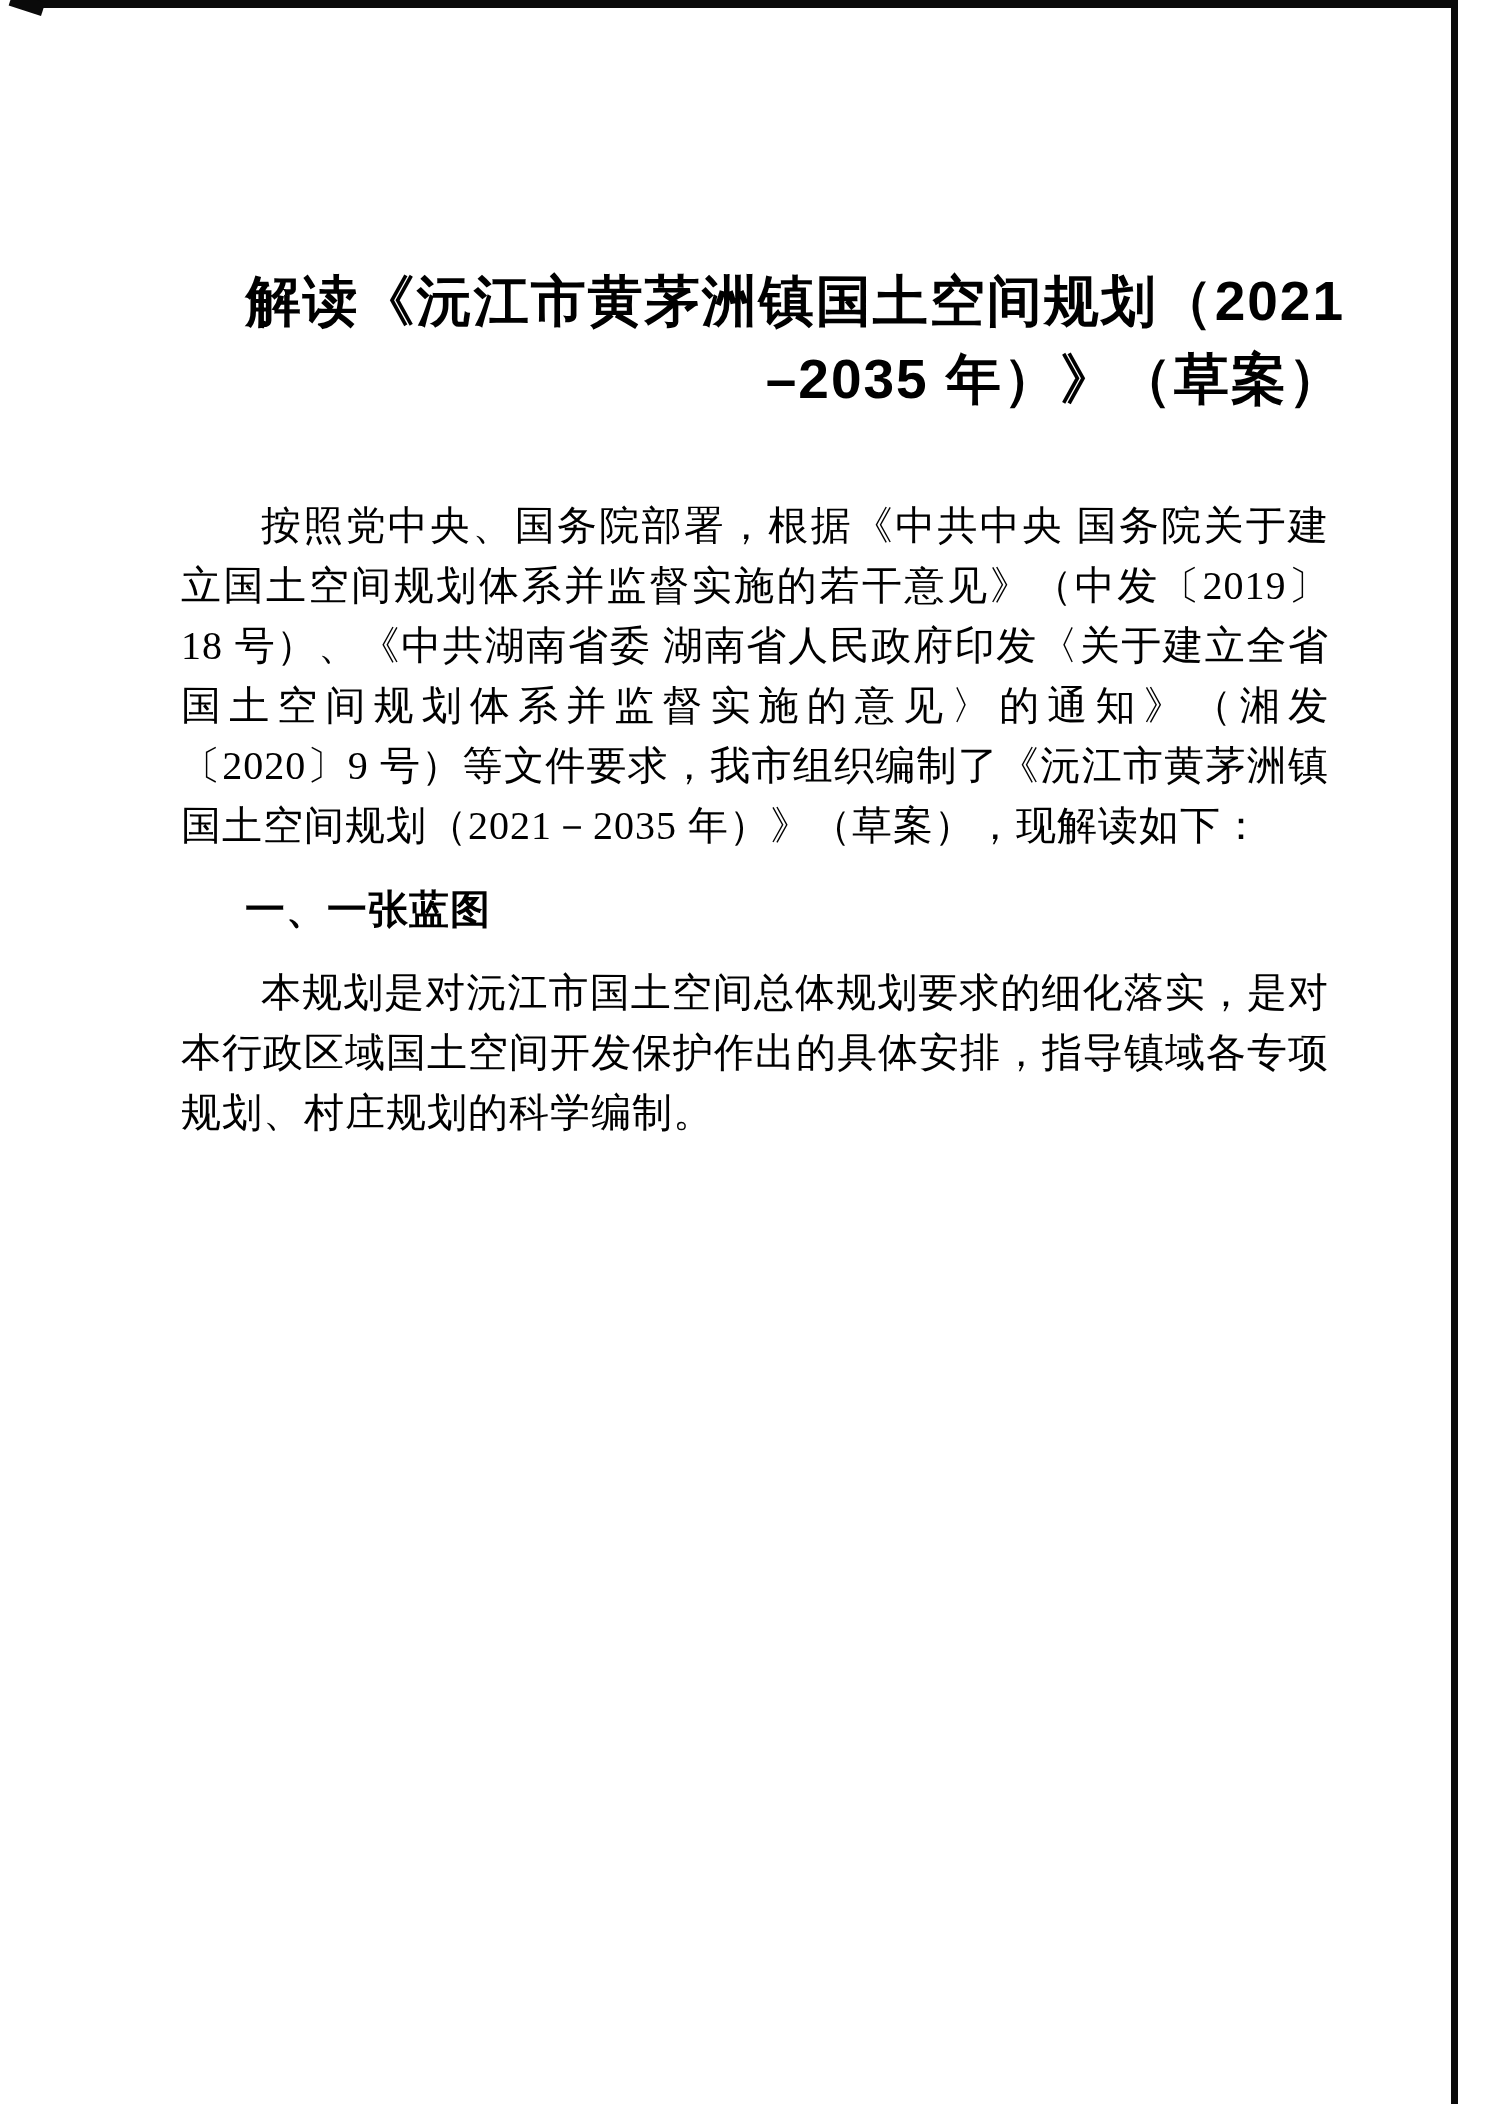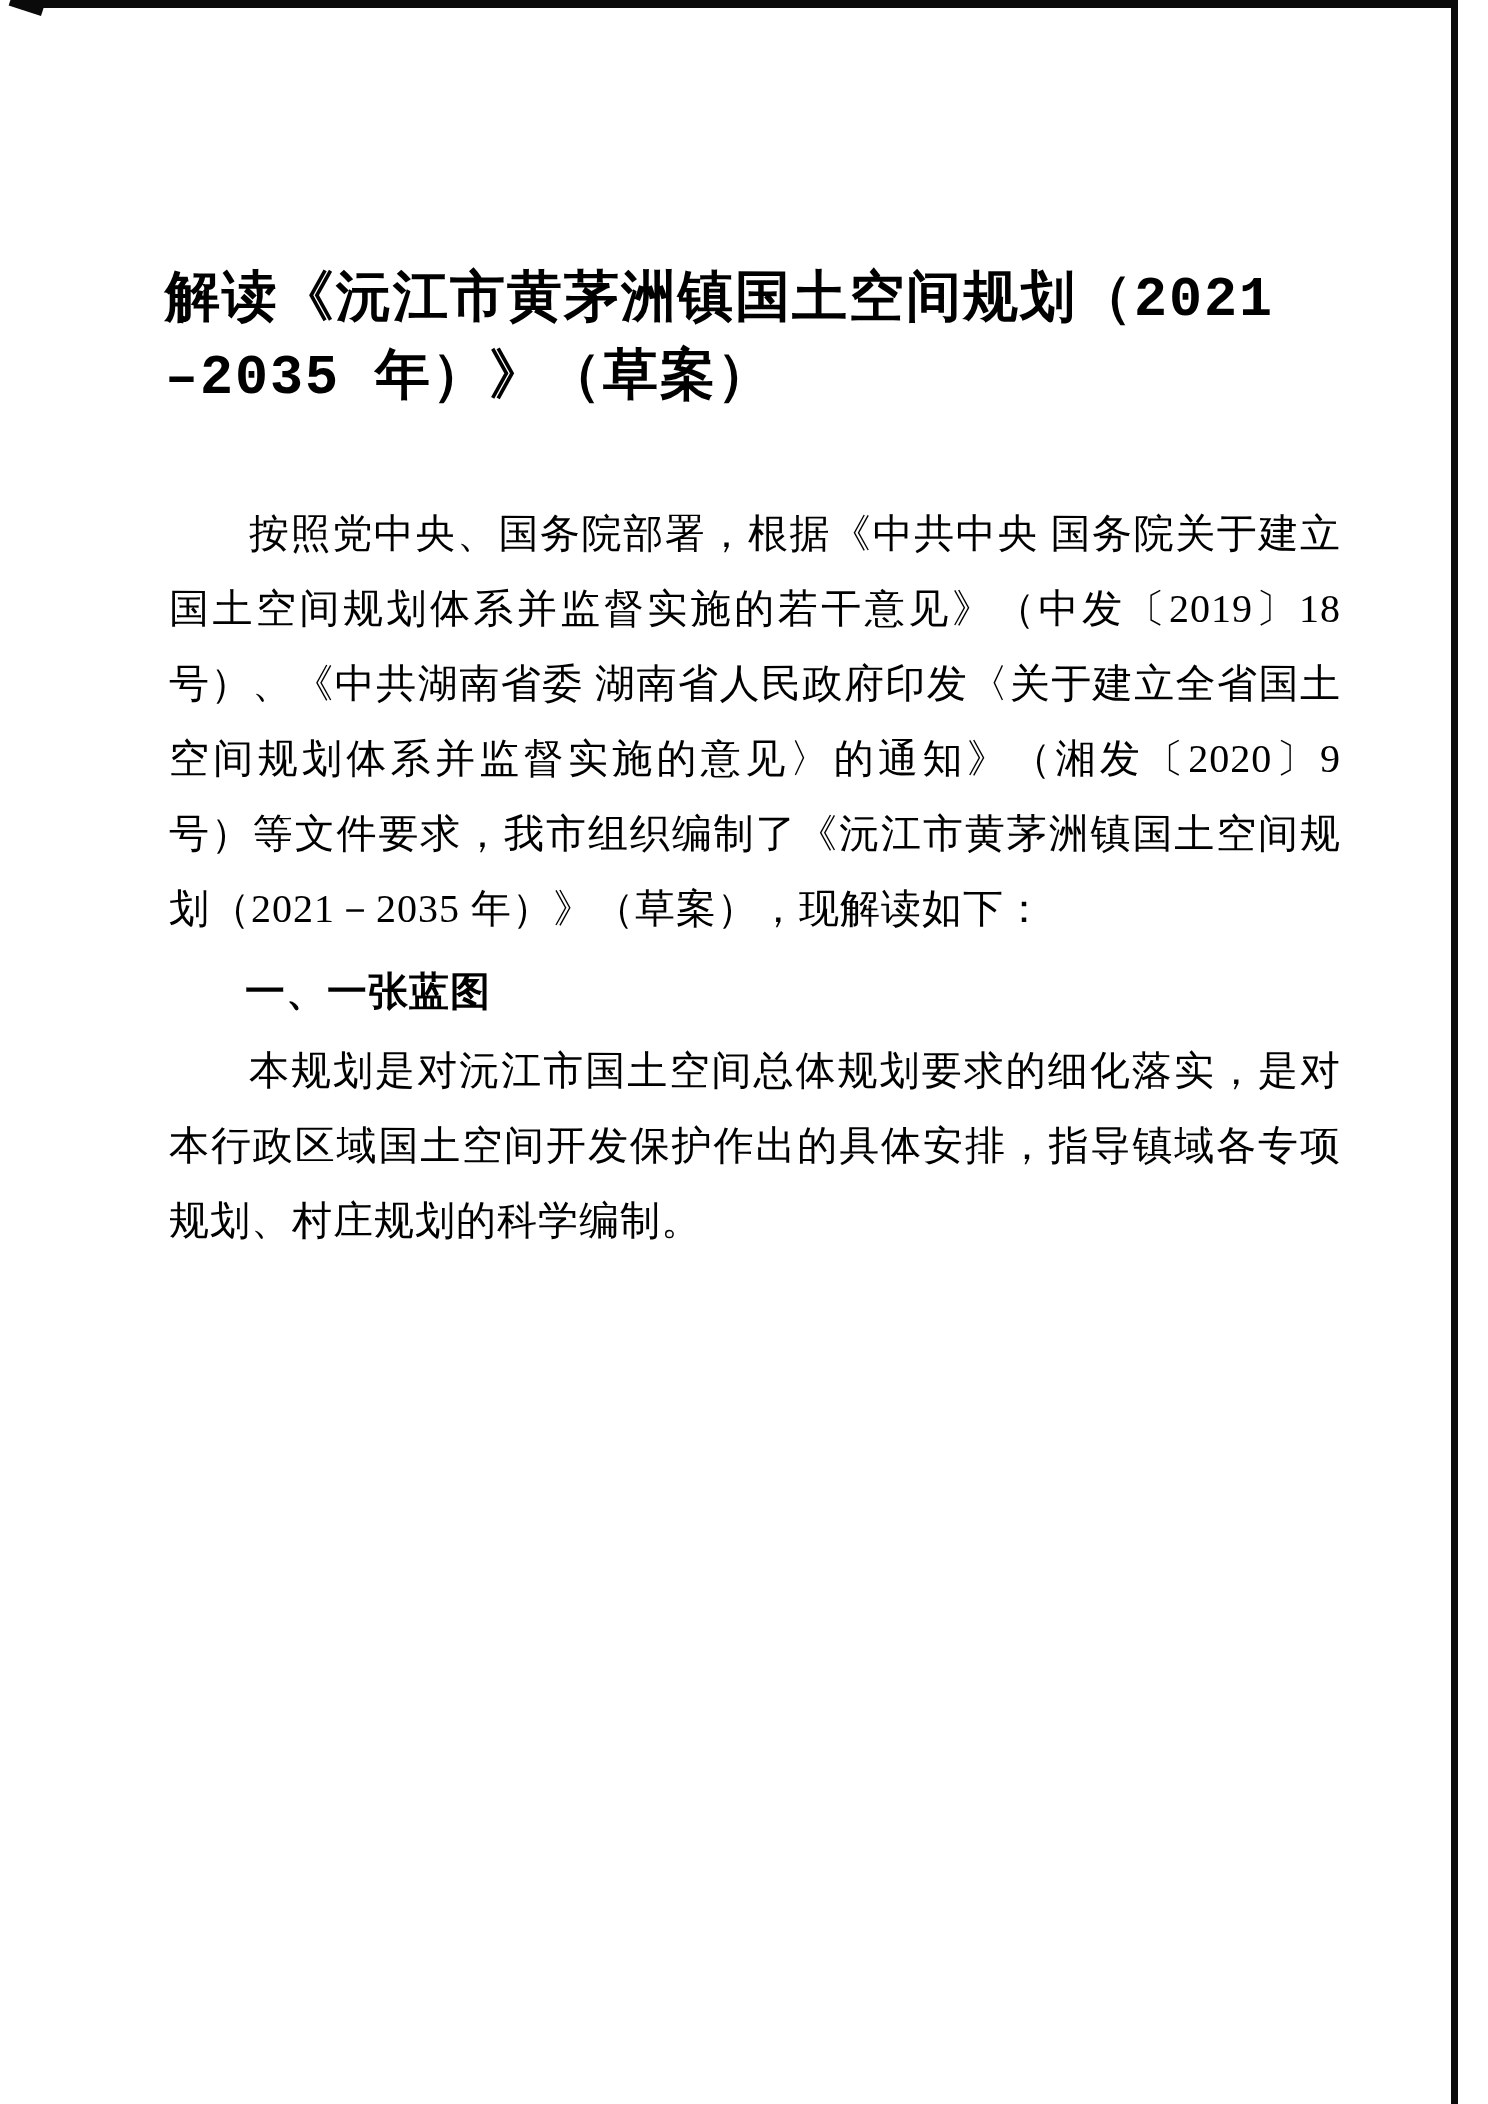--- a/index.html
+++ b/index.html
@@ -43,34 +43,34 @@
   }
   
   .content {
     position: absolute;
     left: 165px;
     top: 262px;
     width: 1180px;
   }
   .doc-title {
     margin: 0 0 78px 0;
-    font-family: Liberation Mono, monospace;
+    font-family: Liberation Sans, sans-serif;
     font-weight: bold;
     font-size: 55px;
     line-height: 78px;
-    text-align: left;
+    text-align: right;
     letter-spacing: 2px;
   }
   .doc-title .title-line {
     display: block;
   }
   .body-para {
-    margin: 4px;
+    margin: 16px;
     font-size: 40px;
-    line-height: 75px;
+    line-height: 60px;
     text-align: justify;
     text-indent: 80px;
     letter-spacing: 1px;
   }
   .section-heading {
     margin: 8px 0 0 0;
     font-family: "Liberation Sans", "DejaVu Sans", sans-serif;
     font-weight: bold;
     font-size: 40px;
     line-height: 75px;

